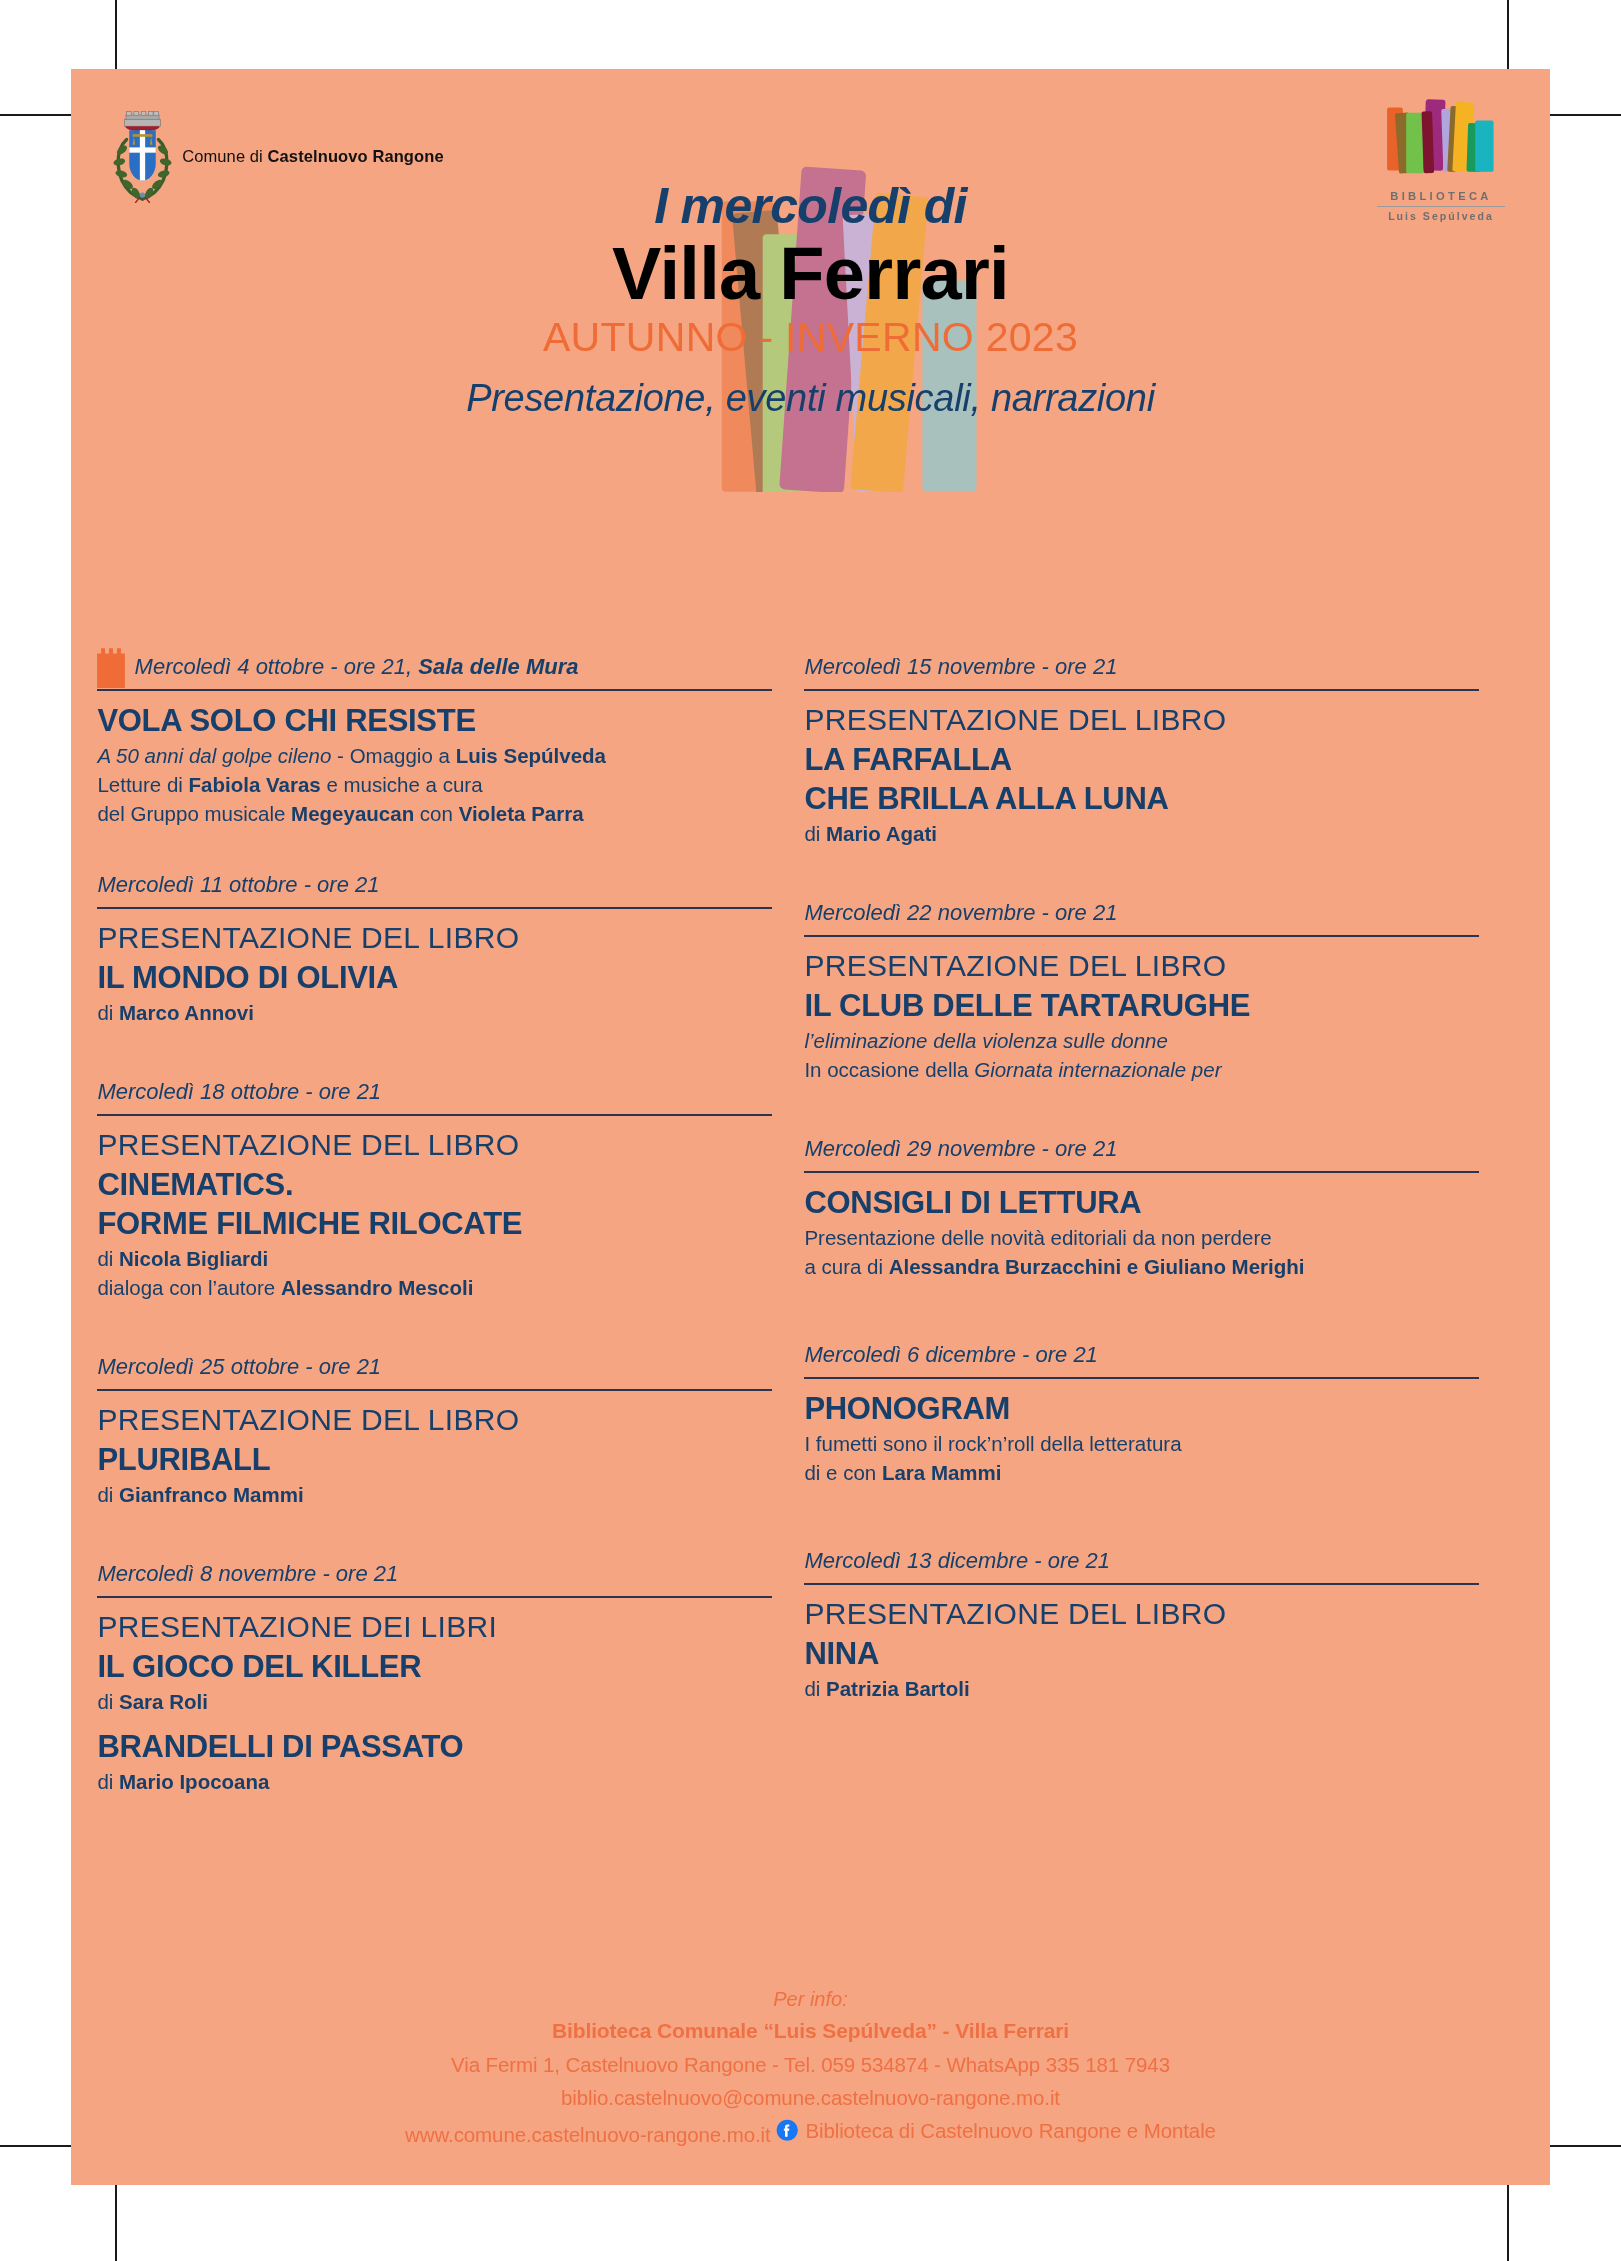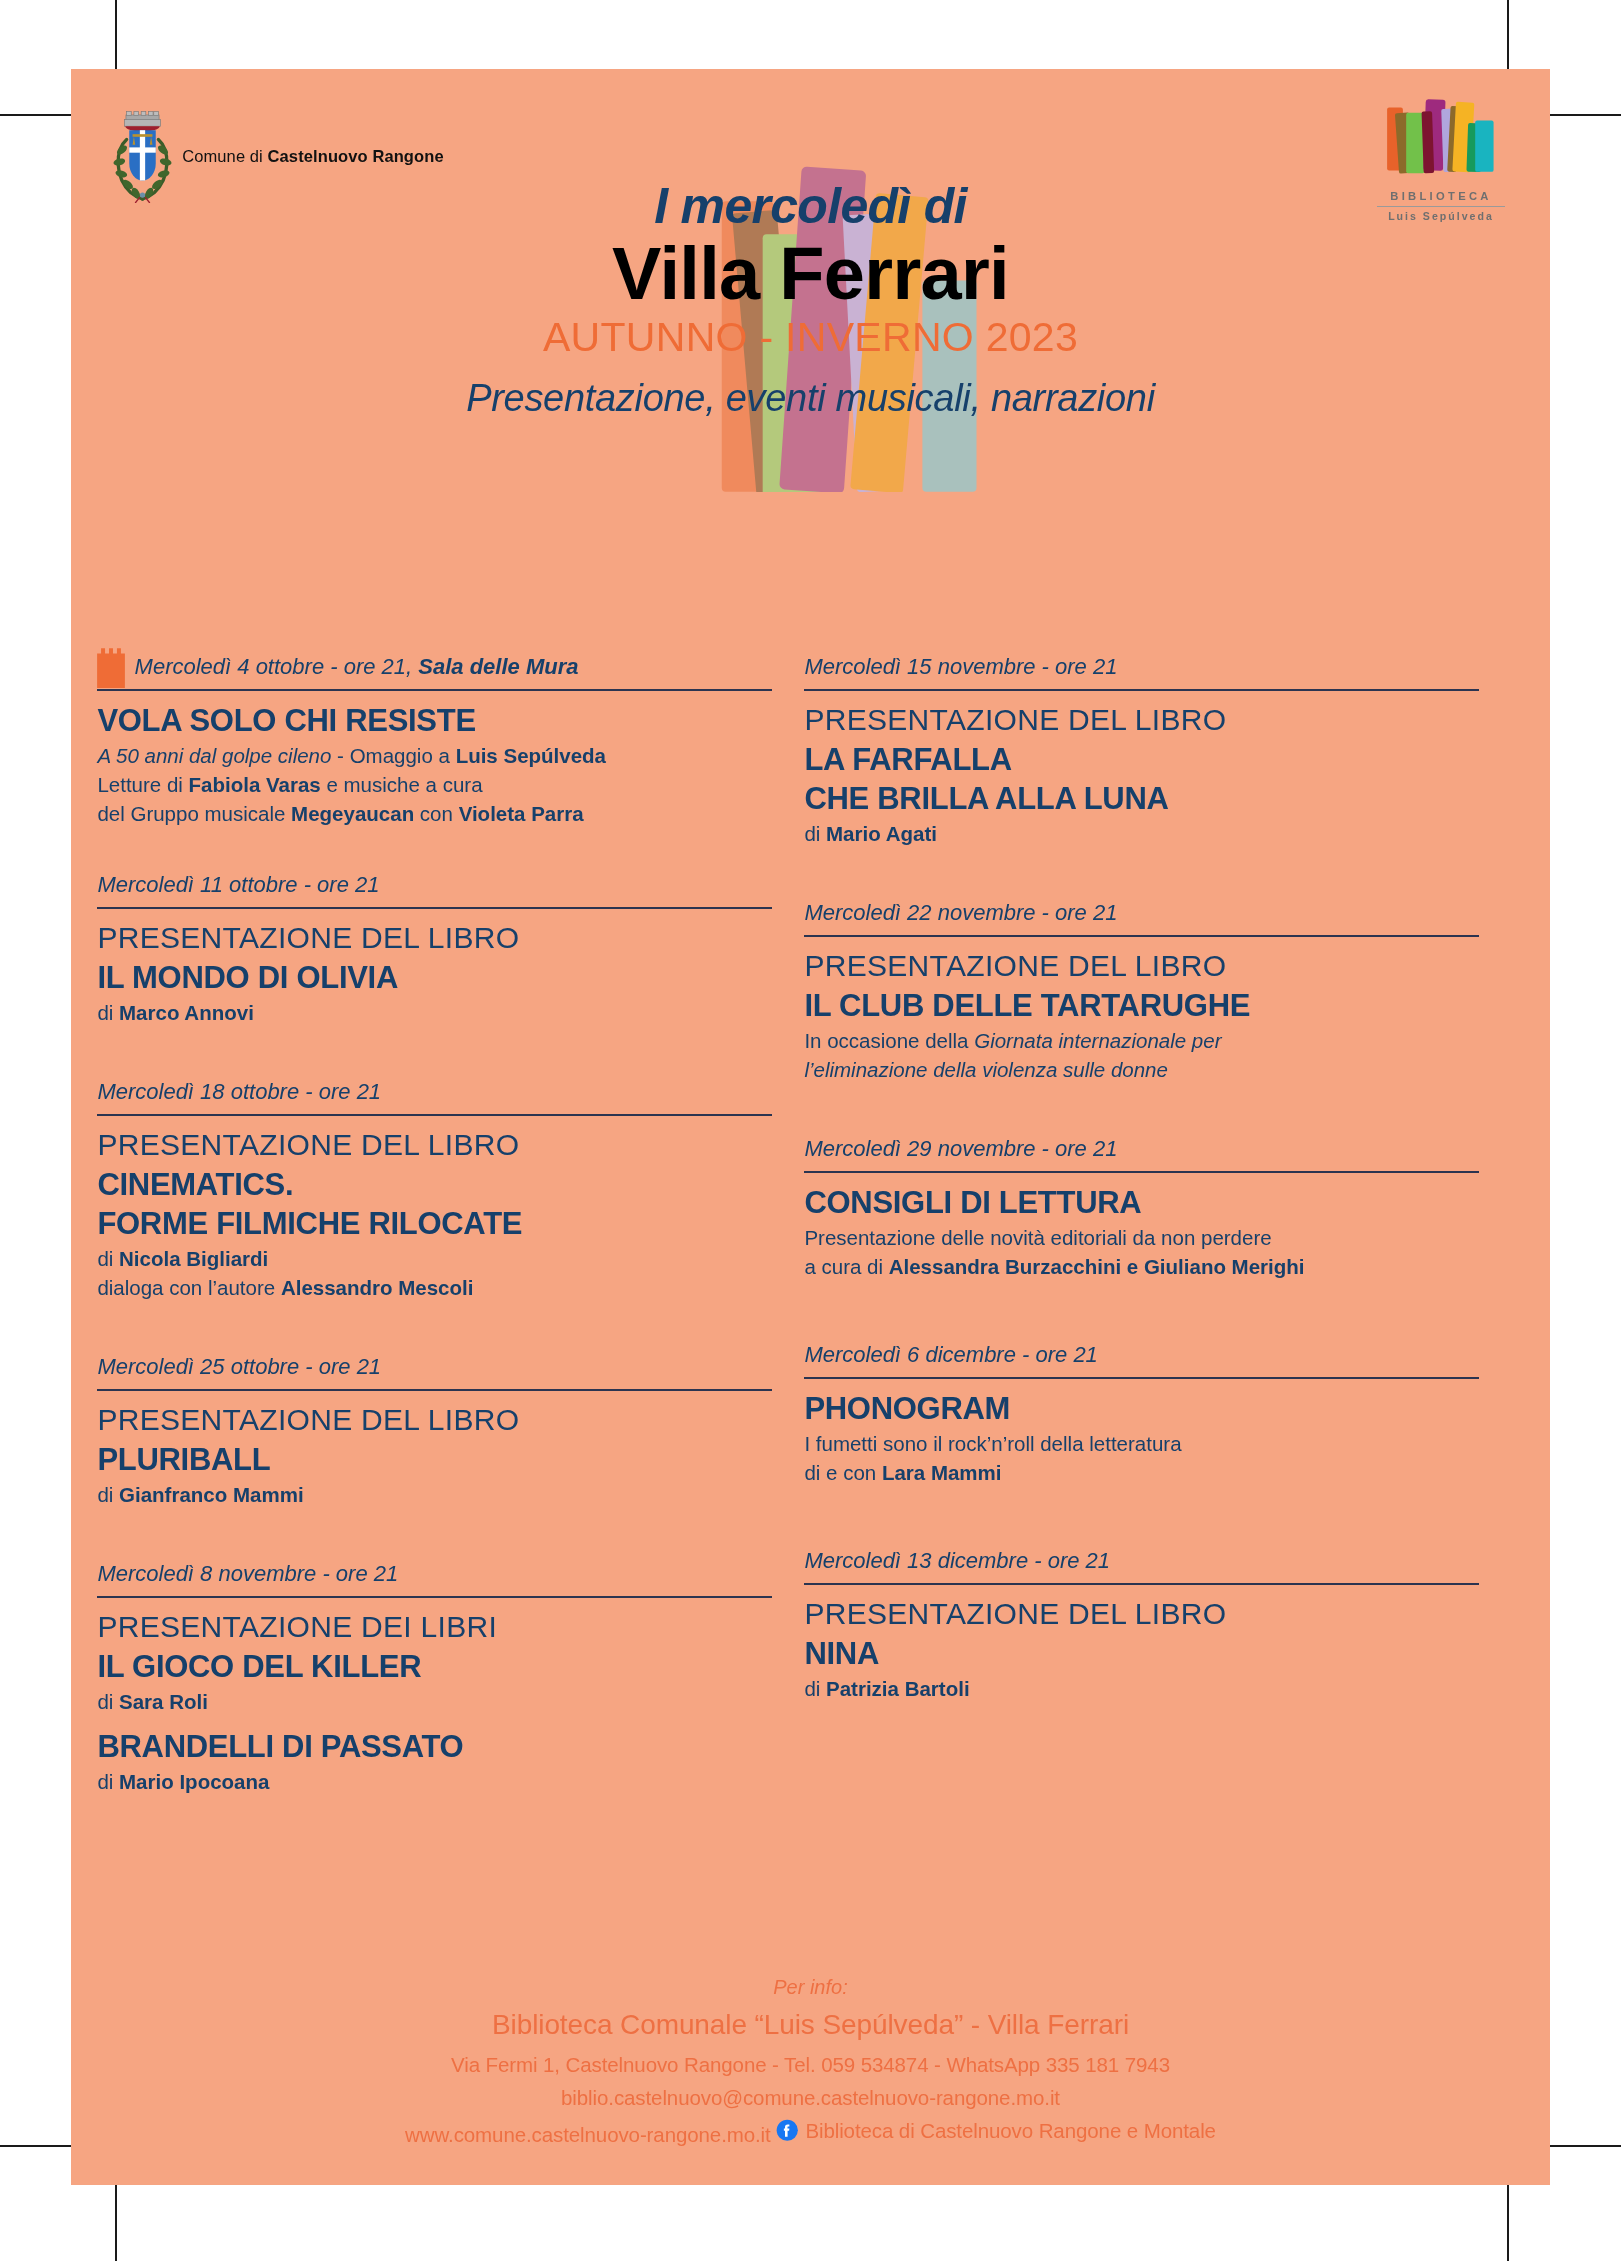--- a/index.html
+++ b/index.html
@@ -194,22 +194,22 @@
     text-align: center;
     color: #ee7043;
   }
   .f-info {
     font-size: 20px;
     font-style: italic;
     font-weight: 400;
     line-height: 1.5;
   }
   .f-biblio {
-    font-size: 28px;
-    font-weight: 400;
+    font-size: 21px;
+    font-weight: 700;
     line-height: 1.62;
     letter-spacing: -0.1px;
   }
   .f-line {
     font-size: 20.5px;
     font-weight: 400;
     line-height: 1.62;
     letter-spacing: -0.1px;
   }
   .f-social {
@@ -399,22 +399,22 @@
 
       <div class="sp-56"></div>
 
       <div class="event">
         <div class="ev-dateline">
           <div class="ev-date">Mercoledì 22 novembre - ore 21</div>
         </div>
         <div class="ev-rule"></div>
         <div class="ev-kind">PRESENTAZIONE DEL LIBRO</div>
         <div class="ev-title">IL CLUB DELLE TARTARUGHE</div>
+        <div class="ev-meta it">l’eliminazione della violenza sulle donne</div>
         <div class="ev-meta"><span>In occasione della </span><i>Giornata internazionale per</i></div>
-        <div class="ev-meta it">l’eliminazione della violenza sulle donne</div>
       </div>
 
       <div class="sp-56"></div>
 
       <div class="event">
         <div class="ev-dateline">
           <div class="ev-date">Mercoledì 29 novembre - ore 21</div>
         </div>
         <div class="ev-rule"></div>
         <div class="ev-title">CONSIGLI DI LETTURA</div>

